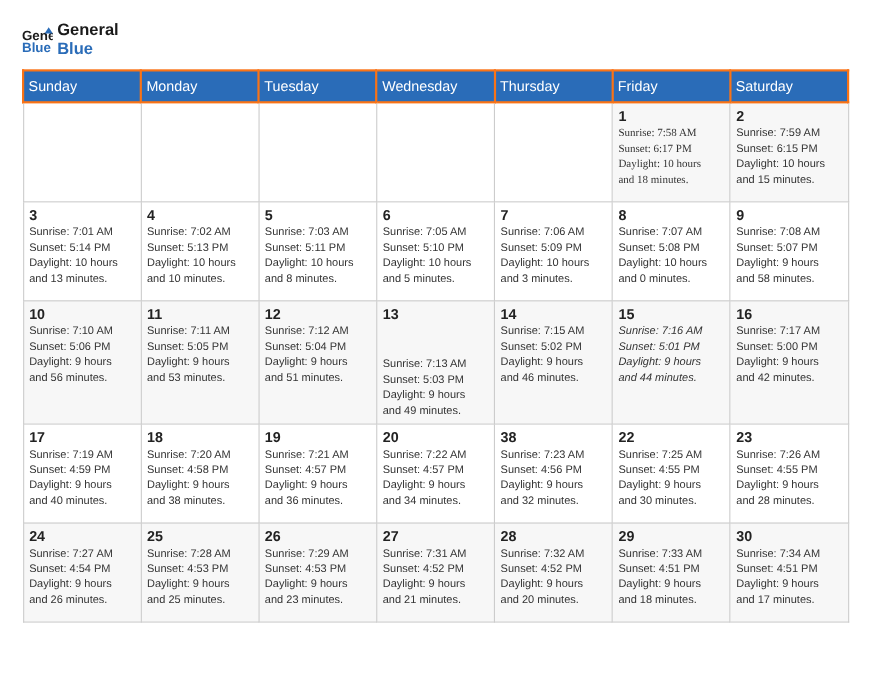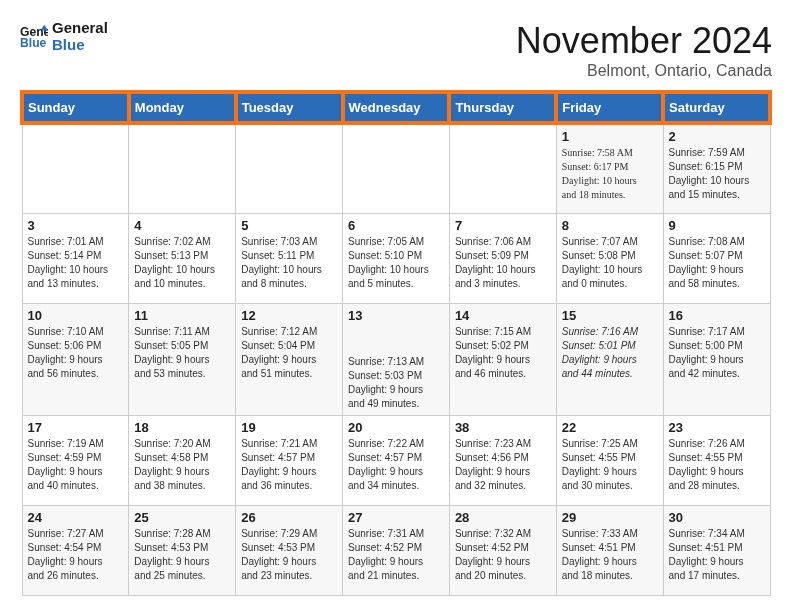--- a/index.html
+++ b/index.html
@@ -39,24 +39,24 @@
     }
     table {
       width: 100%;
       border-collapse: collapse;
       table-layout: fixed;
     }
     thead th {
       background: #2a6cb8;
       color: #fff;
       font-size: 13px;
-      font-weight: bold;
+      font-weight: normal;
       padding: 6px 4px;
       text-align: left;
-      border: 4px solid #f97316;
+      border: 2px solid #f97316;
     }
     tbody td {
       border: 1px solid #ccc;
       vertical-align: top;
       padding: 4px 5px;
       height: 90px;
       font-size: 10.5px;
       color: #222;
       background: #fff;
     }
@@ -85,24 +85,20 @@
     <svg class="logo-icon" viewBox="0 0 30 30">
       <text x="0" y="14" font-size="13" font-weight="bold" fill="#1a1a1a">General</text>
       <text x="0" y="26" font-size="13" font-weight="bold" fill="#2a6cb8">Blue</text>
       <polygon points="22,8 30,8 26,2" fill="#2a6cb8"></polygon>
     </svg>
     <div style="line-height:1.1;">
       <div style="font-size:15px;font-weight:bold;color:#1a1a1a;">General</div>
       <div style="font-size:15px;font-weight:bold;color:#2a6cb8;">Blue</div>
     </div>
   </div>
-  <div class="title-block">
-    <div class="month-title">November 2024</div>
-    <div class="location-title">Belmont, Ontario, Canada</div>
-  </div>
 </div>
 
 <table>
   <thead>
     <tr id="header-row">
         <th>Sunday</th>
         <th>Monday</th>
         <th>Tuesday</th>
         <th>Wednesday</th>
         <th>Thursday</th>

